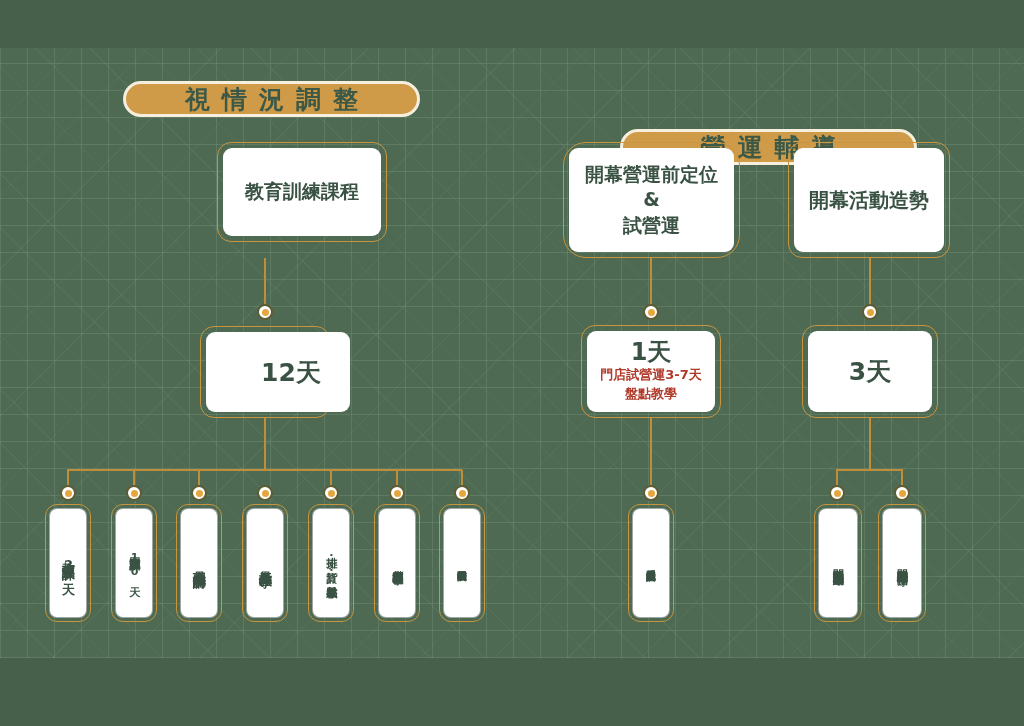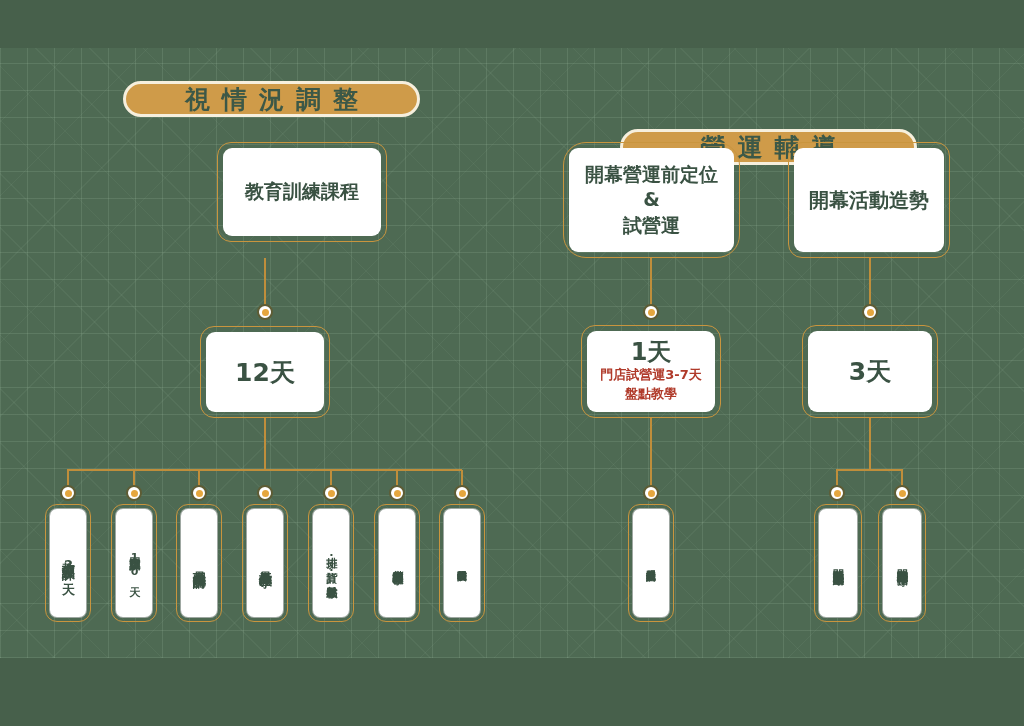--- a/index.html
+++ b/index.html
@@ -35,21 +35,21 @@
     display:flex;flex-direction:column;align-items:center;justify-content:center;
     color:#3a5243;font-weight:bold;text-align:center;
   }
   .box-a{left:180px;top:142px;width:170px;height:100px;margin-left:37px;}
   .box-a .inner{font-size:19px;line-height:1.55;}
   .box-b1{left:563px;top:142px;width:177px;height:116px;border-radius:23px;}
   .box-b1 .inner{font-size:19px;line-height:1.35;}
   .box-b2{left:788px;top:142px;width:162px;height:116px;}
   .box-b2 .inner{font-size:20px;}
   .box-d1{left:200px;top:326px;width:130px;height:92px;}
-  .box-d1 .inner{font-size:25px;}
+  .box-d1 .inner{font-size:25px;padding-left:26px;}
   .box-d2{left:581px;top:325px;width:140px;height:93px;}
   .box-d2 .inner{font-size:24px;line-height:1.1;justify-content:center;}
   .box-d3{left:802px;top:325px;width:136px;height:93px;}
   .box-d3 .inner{font-size:25px;justify-content:center;}
   .note-red{color:#b03a2a;font-size:13px;font-weight:bold;line-height:1.45;}
   .vline{position:absolute;width:2px;background:#bf8e3b;}
   .hline{position:absolute;height:2px;background:#bf8e3b;}
   .node{
     position:absolute;width:12px;height:12px;border:2px solid #5e5c34;border-radius:50%;
     background:#ffffff;display:flex;align-items:center;justify-content:center;

